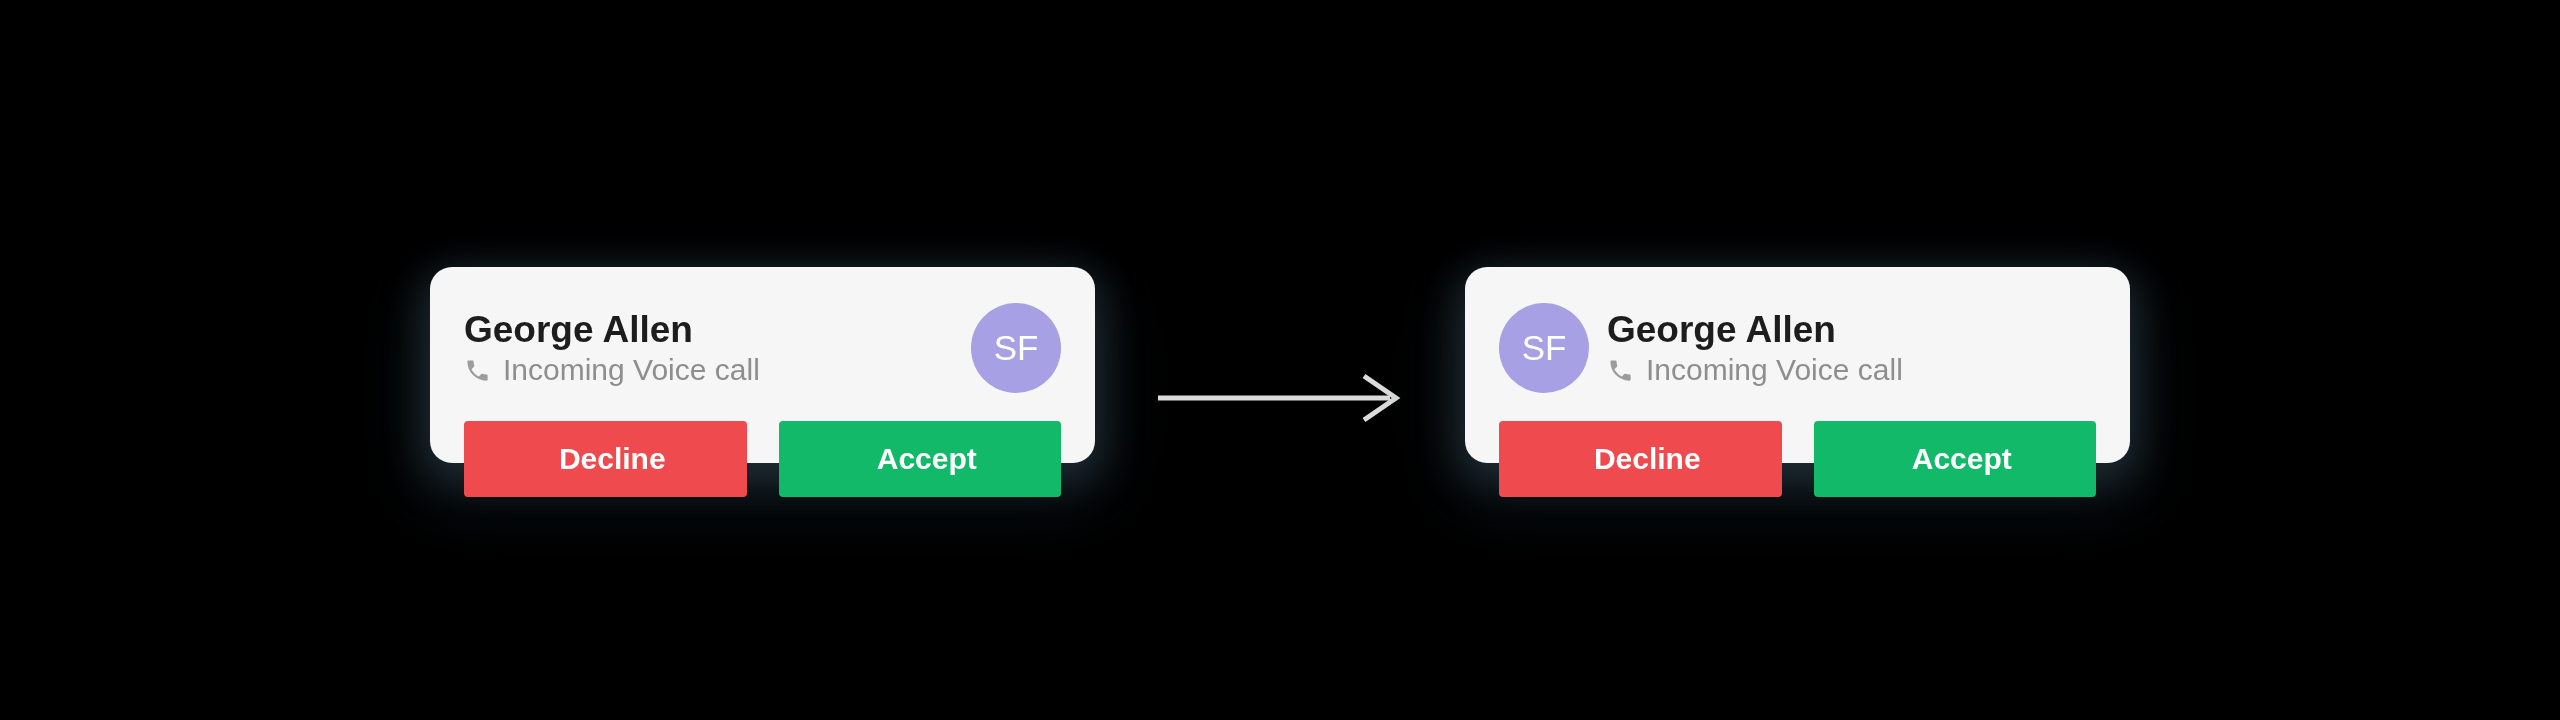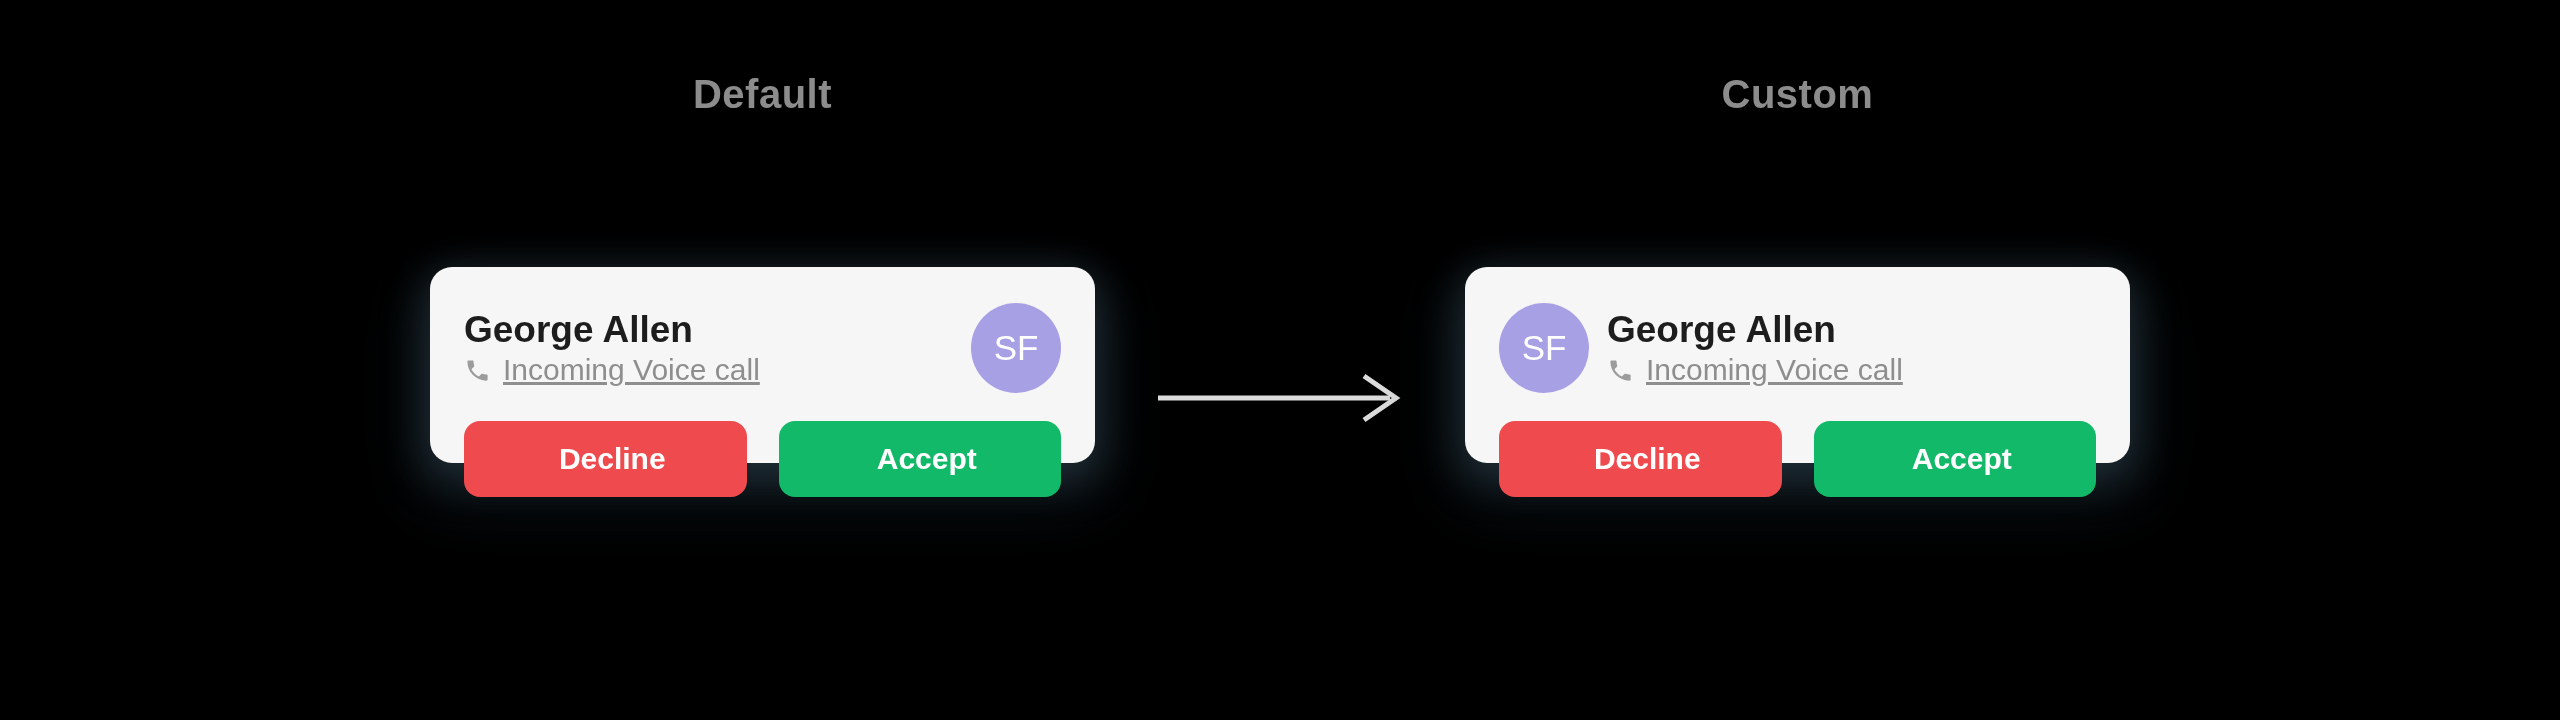--- a/index.html
+++ b/index.html
@@ -60,21 +60,20 @@
     color: var(--name-text, #1d1d1d);
     line-height: 1.2;
   }
   .call-type {
     display: flex;
     align-items: center;
     gap: 12px;
     font-size: 30px;
     color: var(--subtitle-text, #8e8e8e);
     line-height: 1.2;
-    text-decoration: underline;
   }
   .phone-icon-svg {
     width: 27px;
     height: 27px;
     fill: var(--icon-gray, #9c9c9c);
     flex: 0 0 auto;
   }
   .avatar {
     width: 90px;
     height: 90px;
@@ -90,21 +89,21 @@
   }
   .card-actions {
     display: flex;
     gap: 32px;
     margin-top: 28px;
     height: 76px;
   }
   .action-btn {
     flex: 1 1 0;
     border: none;
-    border-radius: 16px;
+    border-radius: 4px;
     color: #ffffff;
     font-size: 30px;
     font-weight: 700;
     font-family: inherit;
     cursor: pointer;
     line-height: 1;
     padding-left: 20px;
   }
   .action-btn--decline { background: var(--decline, #ef4b4e); }
   .action-btn--accept  { background: var(--accept, #12b969); }
@@ -115,23 +114,21 @@
     top: 372px;
     width: 256px;
     height: 52px;
   }
 </style>
 </head>
 <body>
 
 <div class="stage">
 
-  <div class="section-label section-label--default">Default</div>
 
-  <div class="section-label section-label--custom">Custom</div>
 
   <div class="card card--default">
     <div class="card-header">
       <div class="caller-info">
         <div class="caller-name">George Allen</div>
         <div class="call-type">
           <svg class="phone-icon-svg" viewBox="0 0 24 24">
             <path d="M6.62 10.79c1.44 2.83 3.76 5.14 6.59 6.59l2.2-2.2c.27-.27.67-.36 1.02-.24 1.12.37 2.33.57 3.57.57.55 0 1 .45 1 1V20c0 .55-.45 1-1 1-9.39 0-17-7.61-17-17 0-.55.45-1 1-1h3.5c.55 0 1 .45 1 1 0 1.25.2 2.45.57 3.57.11.35.03.74-.25 1.02l-2.2 2.2z"></path>
           </svg>
           <span>Incoming Voice call</span>

